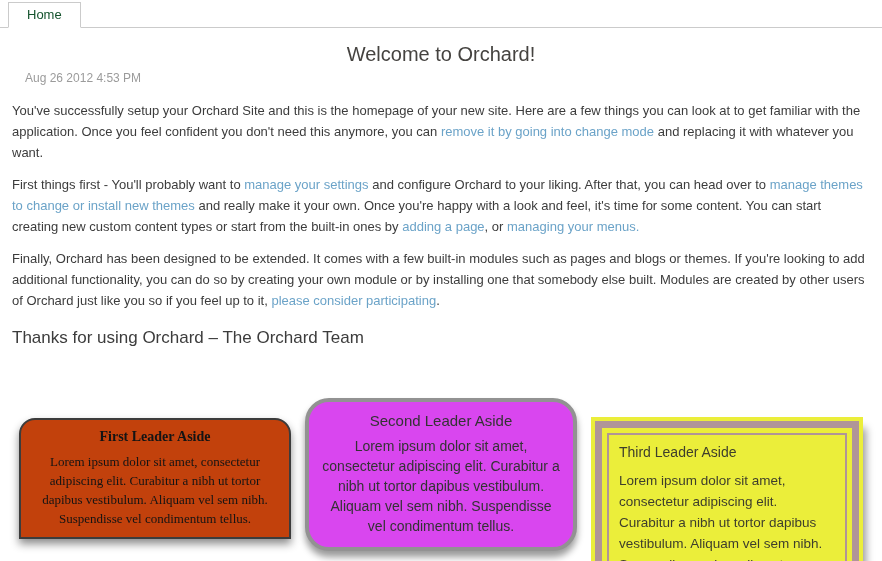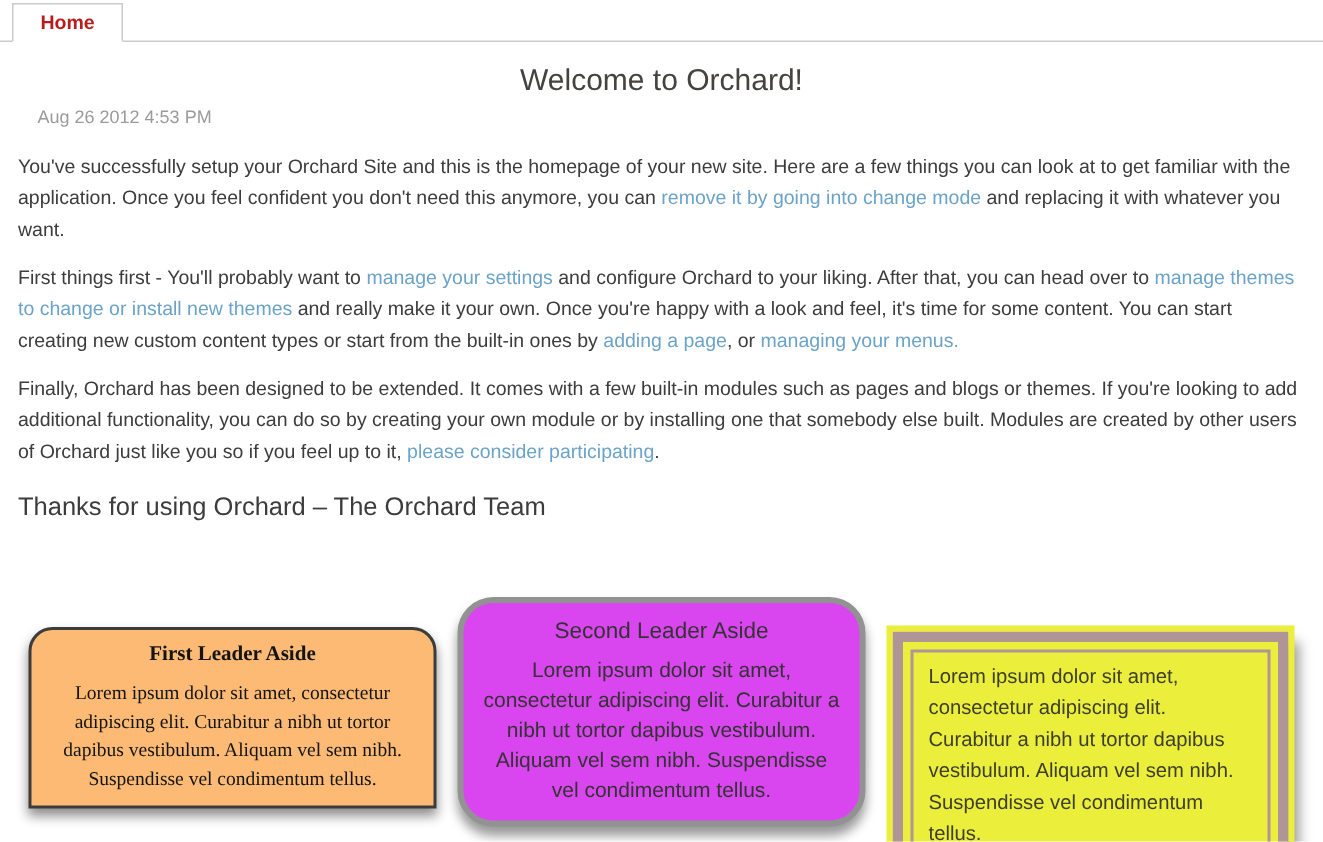--- a/index.html
+++ b/index.html
@@ -7,39 +7,39 @@
   body {
     width:882px; height:561px; overflow:hidden;
     background:#ffffff; color:#3c3c3c;
     font-family:"Liberation Sans", sans-serif;
   }
   a { color:#6ba3c8; text-decoration:none; cursor:pointer; }
 
   
   .tabbar { display:flex; padding:2px 0 0 8px; border-bottom:1px solid #cbcbcb; }
   .tab {
-    padding:4px 18px 5px; font-size:13px; color:#b91c1c;
+    padding:4px 18px 5px; font-size:13px; color:#14532d;
     background:#ffffff; border:1px solid #cbcbcb; border-bottom:1px solid #ffffff;
-    margin-bottom:-1px; cursor:pointer;font-weight:bold;
+    margin-bottom:-1px; cursor:pointer;
   }
 
   .content { padding:0 12px; }
   h1.page-title { font-size:20px; font-weight:normal; color:#454340; margin:15px 0 5px;text-align:center; }
   .pub-date { font-size:12px; color:#9b9b9b; margin:0 13px 15px; }
   p.body-text { font-size:13px; line-height:21px; margin:0 0 11px; }
   p.closing { font-size:17px; margin:17px 0 15px; }
 
   
   .widgets { display:flex; margin-top:50px; }
   .wcol { flex:1; padding:0 7px; }
   .wcol-1 { padding-top:20px; }
   .wcol-3 { padding-top:23px; }
 
   .aside-first {
-    background:#fdba74; border:2px solid #3c3c3c;
+    background:#c2410c; border:2px solid #3c3c3c;
     border-radius:16px 16px 0 0;
     box-shadow:0 5px 8px rgba(0,0,0,0.45);
     padding:7px 10px 9px; text-align:center;
     font-family:"Liberation Serif", serif; color:#141414;
   }
   .aside-first h2 { font-size:14px; font-weight:bold; margin:2px 0 7px; }
   .aside-first p  { font-size:13px; line-height:19px; margin:0; }
 
   .aside-second {
     background:#d946ef; border:4px solid #929292; border-radius:24px;
@@ -86,18 +86,19 @@
     </div>
     <div class="wcol wcol-2">
       <aside class="aside-second">
         <h2>Second Leader Aside</h2>
         <p>Lorem ipsum dolor sit amet, consectetur adipiscing elit. Curabitur a nibh ut tortor dapibus vestibulum. Aliquam vel sem nibh. Suspendisse vel condimentum tellus.</p>
       </aside>
     </div>
     <div class="wcol wcol-3">
       <aside class="aside-third">
         <div class="aside-third-inner">
+          <h2>Third Leader Aside</h2>
           <p>Lorem ipsum dolor sit amet, consectetur adipiscing elit. Curabitur a nibh ut tortor dapibus vestibulum. Aliquam vel sem nibh. Suspendisse vel condimentum tellus.</p>
         </div>
       </aside>
     </div>
   </div>
 </main>
 
 </body></html>

